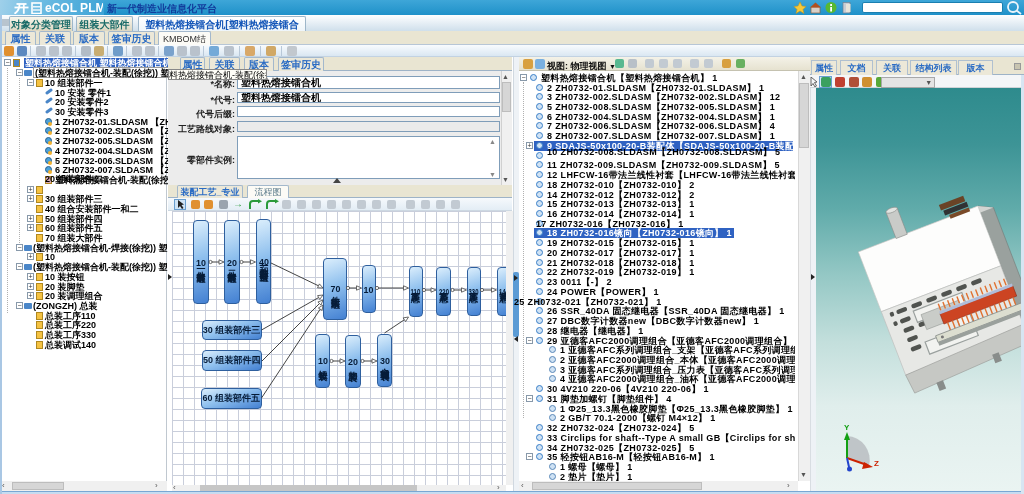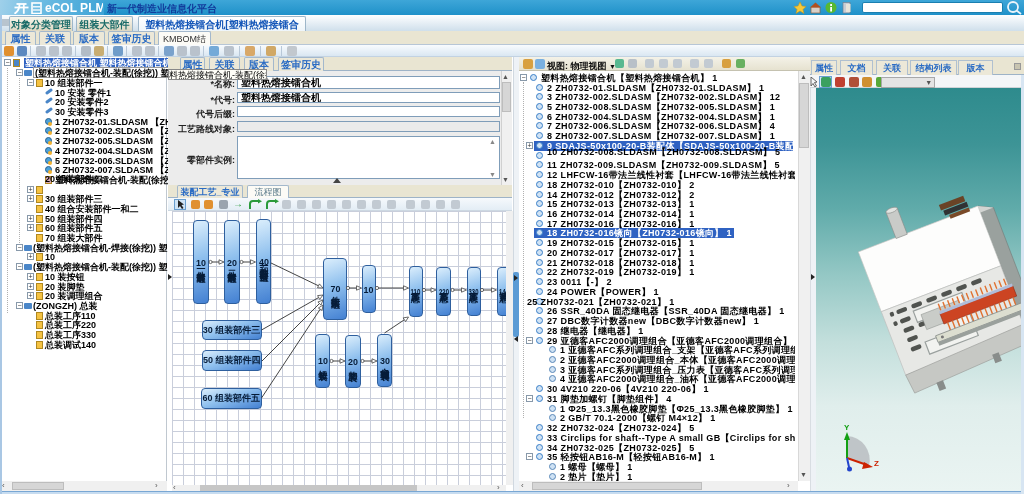--- a/index.html
+++ b/index.html
@@ -370,37 +370,37 @@
 <div class="trow" style="left:547px;top:170px;letter-spacing:0.35px;max-width:248px;overflow:hidden">12 LHFCW-16带法兰线性衬套【LHFCW-16带法兰线性衬套】 2</div>
 <div class="abs" style="left:536px;top:181px;width:7px;height:7px;border-radius:50%;border:1.5px solid #3a7fc8;background:#cfe2f4"></div>
 <div class="trow" style="left:547px;top:180px;letter-spacing:0.35px;max-width:248px;overflow:hidden">18 ZH0732-010【ZH0732-010】 2</div>
 <div class="abs" style="left:536px;top:191px;width:7px;height:7px;border-radius:50%;border:1.5px solid #3a7fc8;background:#cfe2f4"></div>
 <div class="trow" style="left:547px;top:190px;letter-spacing:0.35px;max-width:248px;overflow:hidden">14 ZH0732-012【ZH0732-012】 2</div>
 <div class="abs" style="left:536px;top:200px;width:7px;height:7px;border-radius:50%;border:1.5px solid #3a7fc8;background:#cfe2f4"></div>
 <div class="trow" style="left:547px;top:199px;letter-spacing:0.35px;max-width:248px;overflow:hidden">15 ZH0732-013【ZH0732-013】 1</div>
 <div class="abs" style="left:536px;top:210px;width:7px;height:7px;border-radius:50%;border:1.5px solid #3a7fc8;background:#cfe2f4"></div>
 <div class="trow" style="left:547px;top:209px;letter-spacing:0.35px;max-width:248px;overflow:hidden">16 ZH0732-014【ZH0732-014】 1</div>
 <div class="abs" style="left:536px;top:220px;width:7px;height:7px;border-radius:50%;border:1.5px solid #3a7fc8;background:#cfe2f4"></div>
-<div class="trow" style="left:547px;top:219px;letter-spacing:0.35px;max-width:248px;overflow:hidden">17 ZH0732-016【ZH0732-016】 1</div>
+<div class="trow" style="left:536px;top:219px;letter-spacing:0.35px;max-width:248px;overflow:hidden">17 ZH0732-016【ZH0732-016】 1</div>
 <div class="trow sel" style="left:534px;top:228px;letter-spacing:0.35px;padding:0 2px 0 13px;max-width:259px;overflow:hidden">18 ZH0732-016镜向【ZH0732-016镜向】 1</div>
 <div class="abs" style="left:536px;top:229px;width:7px;height:7px;border-radius:50%;border:1.5px solid #3a7fc8;background:#cfe2f4"></div>
 <div class="abs" style="left:536px;top:239px;width:7px;height:7px;border-radius:50%;border:1.5px solid #3a7fc8;background:#cfe2f4"></div>
 <div class="trow" style="left:547px;top:238px;letter-spacing:0.35px;max-width:248px;overflow:hidden">19 ZH0732-015【ZH0732-015】 1</div>
 <div class="abs" style="left:536px;top:249px;width:7px;height:7px;border-radius:50%;border:1.5px solid #3a7fc8;background:#cfe2f4"></div>
 <div class="trow" style="left:547px;top:248px;letter-spacing:0.35px;max-width:248px;overflow:hidden">20 ZH0732-017【ZH0732-017】 1</div>
 <div class="abs" style="left:536px;top:259px;width:7px;height:7px;border-radius:50%;border:1.5px solid #3a7fc8;background:#cfe2f4"></div>
 <div class="trow" style="left:547px;top:258px;letter-spacing:0.35px;max-width:248px;overflow:hidden">21 ZH0732-018【ZH0732-018】 1</div>
 <div class="abs" style="left:536px;top:268px;width:7px;height:7px;border-radius:50%;border:1.5px solid #3a7fc8;background:#cfe2f4"></div>
 <div class="trow" style="left:547px;top:267px;letter-spacing:0.35px;max-width:248px;overflow:hidden">22 ZH0732-019【ZH0732-019】 1</div>
 <div class="abs" style="left:536px;top:278px;width:7px;height:7px;border-radius:50%;border:1.5px solid #3a7fc8;background:#cfe2f4"></div>
 <div class="trow" style="left:547px;top:277px;letter-spacing:0.35px;max-width:248px;overflow:hidden">23 0011【-】 2</div>
 <div class="abs" style="left:536px;top:288px;width:7px;height:7px;border-radius:50%;border:1.5px solid #3a7fc8;background:#cfe2f4"></div>
 <div class="trow" style="left:547px;top:287px;letter-spacing:0.35px;max-width:248px;overflow:hidden">24 POWER【POWER】 1</div>
 <div class="abs" style="left:536px;top:298px;width:7px;height:7px;border-radius:50%;border:1.5px solid #3a7fc8;background:#cfe2f4"></div>
-<div class="trow" style="left:527px;top:297px;letter-spacing:0.35px;max-width:248px;overflow:hidden">25 ZH0732-021【ZH0732-021】 1</div>
+<div class="trow" style="left:514px;top:297px;letter-spacing:0.35px;max-width:248px;overflow:hidden">25 ZH0732-021【ZH0732-021】 1</div>
 <div class="abs" style="left:536px;top:307px;width:7px;height:7px;border-radius:50%;border:1.5px solid #3a7fc8;background:#cfe2f4"></div>
 <div class="trow" style="left:547px;top:306px;letter-spacing:0.35px;max-width:248px;overflow:hidden">26 SSR_40DA 固态继电器【SSR_40DA 固态继电器】 1</div>
 <div class="abs" style="left:536px;top:317px;width:7px;height:7px;border-radius:50%;border:1.5px solid #3a7fc8;background:#cfe2f4"></div>
 <div class="trow" style="left:547px;top:316px;letter-spacing:0.35px;max-width:248px;overflow:hidden">27 DBC数字计数器new【DBC数字计数器new】 1</div>
 <div class="abs" style="left:536px;top:327px;width:7px;height:7px;border-radius:50%;border:1.5px solid #3a7fc8;background:#cfe2f4"></div>
 <div class="trow" style="left:547px;top:326px;letter-spacing:0.35px;max-width:248px;overflow:hidden">28 继电器【继电器】 1</div>
 <div class="exp" style="left:526px;top:337px">−</div>
 <div class="abs" style="left:536px;top:337px;width:7px;height:7px;border-radius:50%;border:1.5px solid #3a7fc8;background:#cfe2f4"></div>
 <div class="trow" style="left:547px;top:336px;letter-spacing:0.35px;max-width:248px;overflow:hidden">29 亚德客AFC2000调理组合【亚德客AFC2000调理组合】 1</div>
 <div class="abs" style="left:549px;top:346px;width:7px;height:7px;border-radius:50%;border:1.5px solid #5a88b8;background:#cfe2f4"></div>

